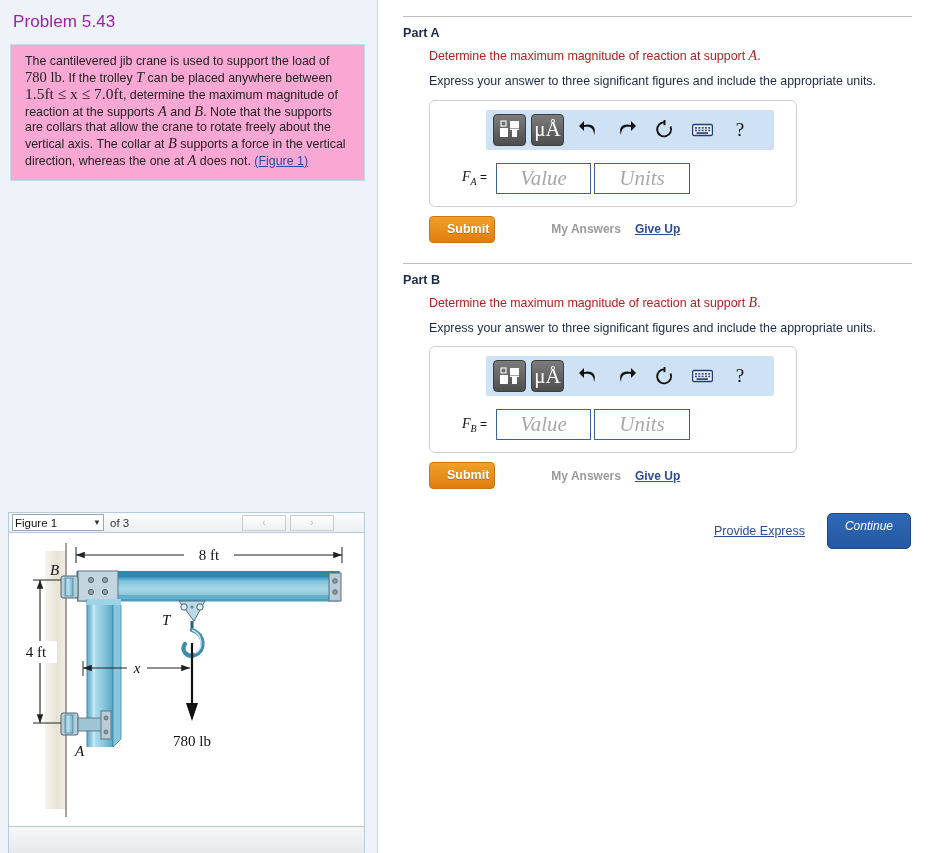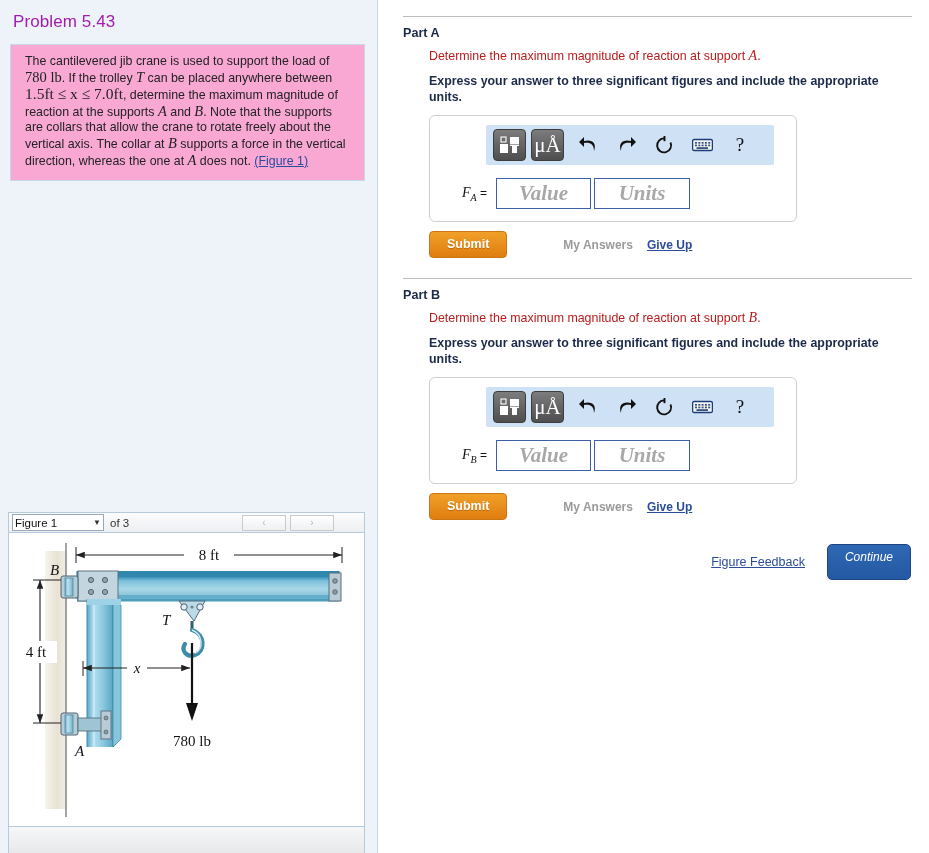--- a/index.html
+++ b/index.html
@@ -101,21 +101,21 @@
     font-size: 12.6px; font-weight: bold; color: #1b2a4a;
     padding: 9px 0 0 24px;
   }
   .part-body { padding-left: 50px; padding-right: 18px; }
   .q-line {
     font-size: 12.4px; color: #b91c1c;
     padding-top: 8px; line-height: 15px;
   }
   .q-line .mi { font-family: "Liberation Serif", serif; font-style: italic; font-size: 14px; }
   .q-strong {
-    font-size: 12.4px; font-weight: bold; color: #1b2a4a;
+    font-size: 12.4px; font-weight: normal; color: #1b2a4a;
     padding-top: 10px; line-height: 15.5px;
   }
 
   .answer-box {
     margin-top: 10px;
     width: 368px;
     border: 1px solid #cfcfcf;
     border-radius: 6px;
     background: #fff;
     padding: 9px 0 12px 0;
@@ -160,39 +160,38 @@
     color: #111; white-space: nowrap;
   }
   .var-label sub { font-size: 10px; font-style: italic; }
   .var-label .eq { font-style: normal; font-family: "Liberation Sans", sans-serif; font-size: 12px; }
   .ansfield {
     height: 31px;
     border: 1px solid #3c5fa8;
     background: #fff;
     display: flex; align-items: center; justify-content: center;
     cursor: text;
-    font-weight: bold;
   }
   .ansfield span {
     font-family: "Liberation Serif", serif;
     font-style: italic; font-size: 21px; color: #a8a8a8;
   }
   .f-value { width: 95px; }
   .f-units { width: 96px; margin-left: 3px; }
 
   .submit-row {
     display: flex; align-items: center;
     margin-top: 9px;
   }
   .submit-btn {
     background: linear-gradient(#f0a028, #e07d10);
     border: 1px solid #c97613;
     border-radius: 4px;
     color: #fff; font-weight: bold; font-size: 12.5px;
-    padding: 5px 17px 6px 17px;
+    padding: 5px 5px 6px 17px;
     cursor: pointer;
     text-shadow: 0 1px 0 rgba(120,60,0,.4);
   }
   .my-answers {
     color: #9a9a9a; font-size: 12px; font-weight: bold;
     margin-left: 56px;
   }
   .give-up {
     color: #2b4c9b; font-size: 12px; font-weight: bold;
     margin-left: 14px; text-decoration: underline; cursor: pointer;
@@ -521,18 +520,18 @@
 
         <div class="submit-row">
           <div class="submit-btn">Submit</div>
           <div class="my-answers">My Answers</div>
           <div class="give-up">Give Up</div>
         </div>
       </div>
     </div>
 
     <div class="bottom-row">
-      <div class="feedback-link">Figure Feedback</div>
+      <div class="feedback-link">Provide Express</div>
       <div class="continue-btn">Continue</div>
     </div>
 
   </div>
 </div>
 
 </body></html>

